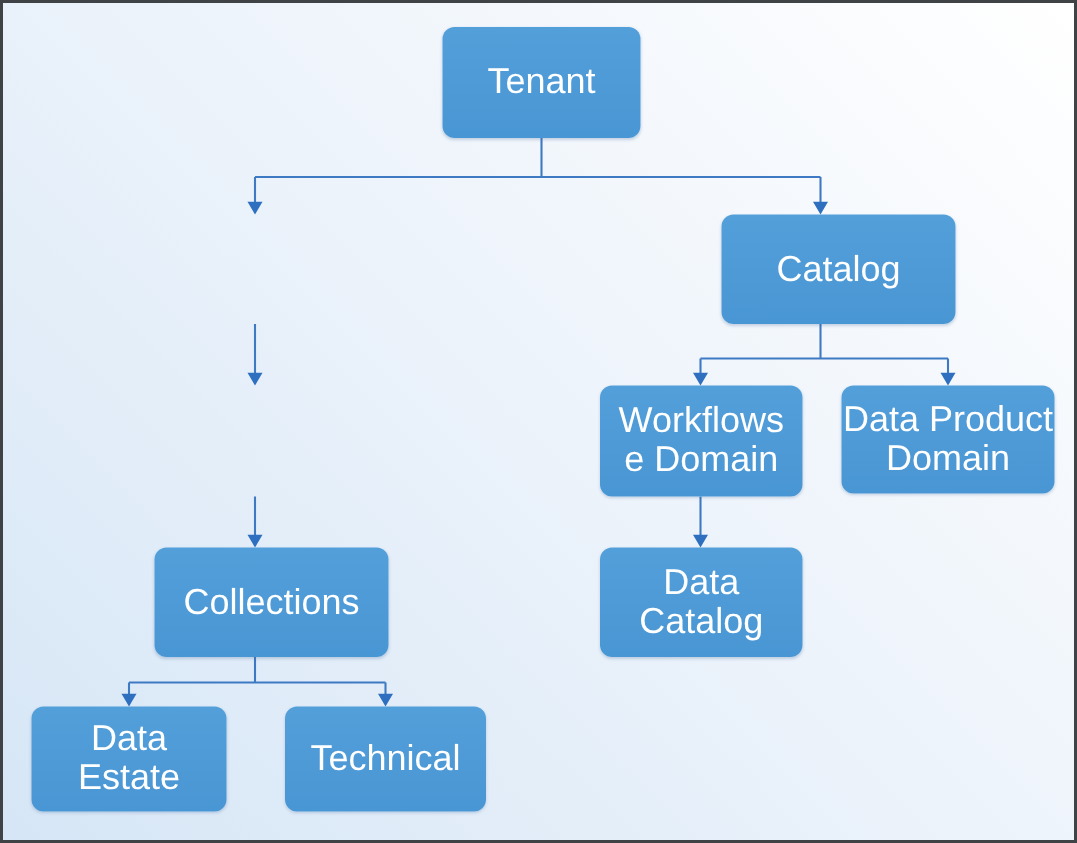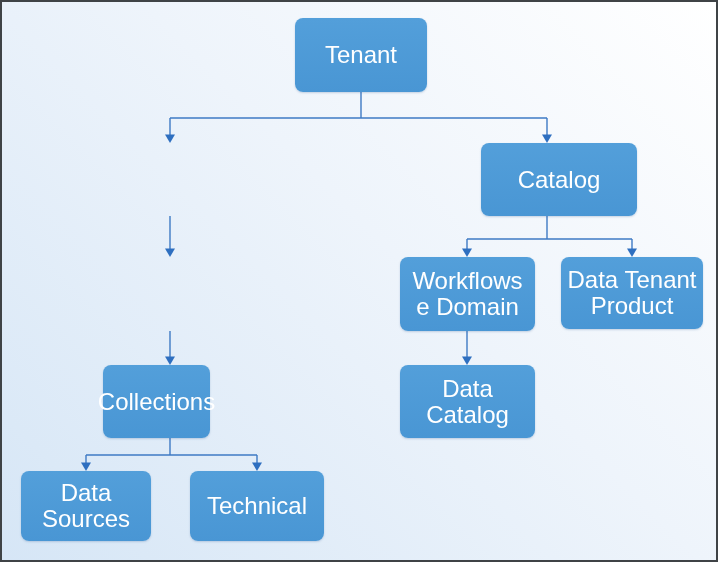--- a/index.html
+++ b/index.html
@@ -48,21 +48,21 @@
     justify-content: center;
     text-align: left;
     box-shadow: 0 1px 2px rgba(60, 100, 150, 0.25);
   }
   .n-tenant            { left: 293px; top: 16px;  width: 132px; height: 74px; }
   .n-data-map          { left: 101px; top: 141px; width: 134px; height: 73px; }
   .n-catalog           { left: 479px; top: 141px; width: 156px; height: 73px; }
   .n-technical-domain  { left: 101px; top: 255px; width: 133px; height: 74px; }
   .n-governance-domain { left: 398px; top: 255px; width: 135px; height: 74px; }
   .n-data-estate-health{ left: 559px; top: 255px; width: 142px; height: 72px; }
-  .n-collections       { left: 101px; top: 363px; width: 107px; height: 73px; }
+  .n-collections       { left: 101px; top: 363px; width: 156px; height: 73px; }
   .n-data-product      { left: 398px; top: 363px; width: 135px; height: 73px; }
   .n-data-sources      { left: 19px;  top: 469px; width: 130px; height: 70px; }
   .n-workflows         { left: 188px; top: 469px; width: 134px; height: 70px; }
 </style>
 </head>
 <body>
 
 <div class="frame">
 
   <svg class="connectors" viewBox="0 0 714 558" xmlns="http://www.w3.org/2000/svg">
@@ -107,35 +107,35 @@
     <div>Catalog</div>
   </div>
 
 
   <div class="node n-governance-domain">
     <div>Workflows</div>
     <div>e Domain</div>
   </div>
 
   <div class="node n-data-estate-health">
-    <div>Data Tenant</div>
-    <div>Product</div>
+    <div>Data Product</div>
+    <div>Domain</div>
   </div>
 
   <div class="node n-collections">
     <div>Collections</div>
   </div>
 
   <div class="node n-data-product">
     <div>Data</div>
     <div>Catalog</div>
   </div>
 
   <div class="node n-data-sources">
     <div>Data</div>
-    <div>Sources</div>
+    <div>Estate</div>
   </div>
 
   <div class="node n-workflows">
     <div>Technical</div>
   </div>
 
 </div>
 
 </body></html>

